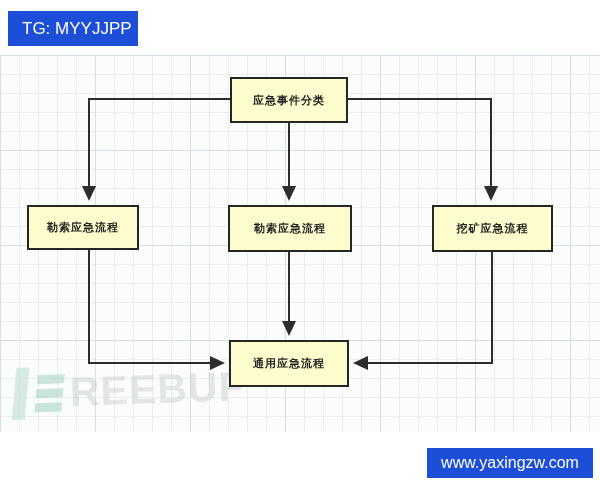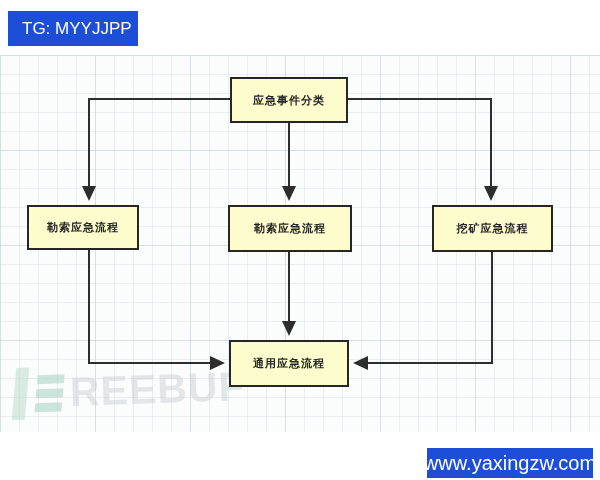--- a/index.html
+++ b/index.html
@@ -65,21 +65,21 @@
   .badge-tg {
     left: 8px; top: 11px;
     width: 130px; height: 35px;
     font-size: 17px;
     padding-left: 14px;
     box-sizing: border-box;
   }
   .badge-site {
     left: 427px; top: 448px;
     width: 166px; height: 30px;
-    font-size: 20px;
+    font-size: 16px;
     justify-content: center;
   }
 
   
   .watermark {
     position: absolute;
     left: 14px; top: 364px;
     display: flex;
     align-items: center;
     z-index: 1;

